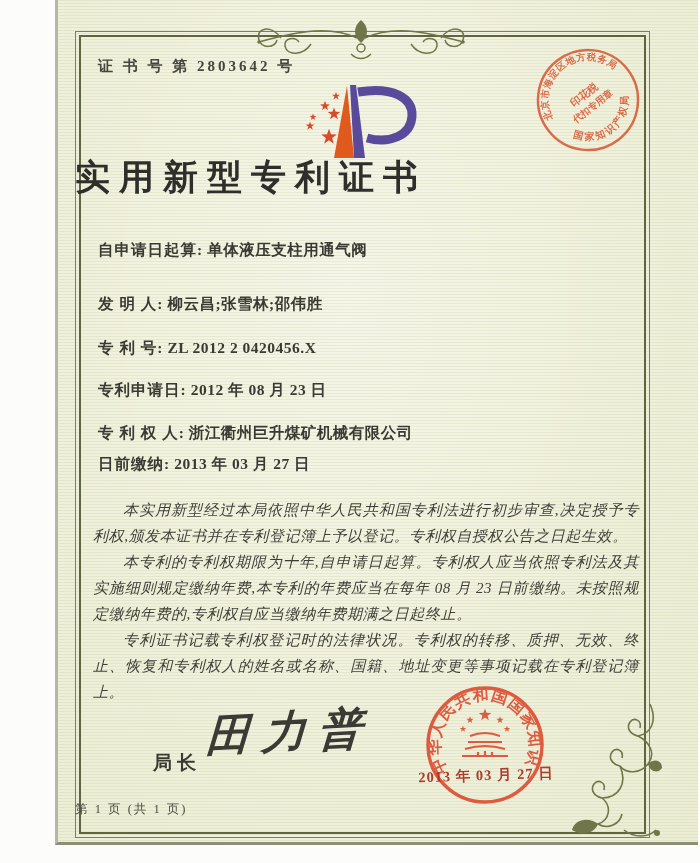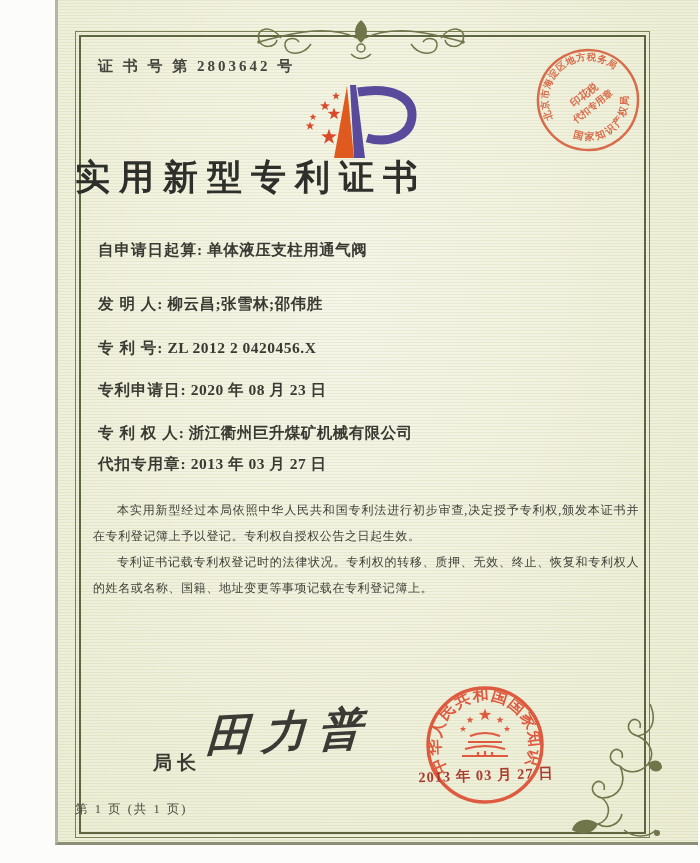--- a/index.html
+++ b/index.html
@@ -29,22 +29,23 @@
   .field-row{white-space:nowrap;}
   .field-row:nth-child(1){margin-bottom:33px;}
   .field-row:nth-child(2){margin-bottom:23px;}
   .field-row:nth-child(3){margin-bottom:21px;}
   .field-row:nth-child(4){margin-bottom:22px;}
   .field-row:nth-child(5){margin-bottom:10px;}
   .field-label{letter-spacing:1px;}
   .field-value{margin-left:4px;letter-spacing:.5px;text-align:center;}
   .body-text{
     position:absolute;left:35px;top:497px;width:546px;
-    font-size:12px;line-height:26px;color:#3f3f37;letter-spacing:.6px;
+    font-size:15px;line-height:26px;color:#3f3f37;letter-spacing:.6px;
     text-align:justify;
+    font-style:italic;
   }
   .body-text p{margin:0;text-indent:2em;}
   .director{position:absolute;left:95px;top:750px;font-size:19px;letter-spacing:5px;color:#3a3a33;font-weight:600;}
   .signature{
     position:absolute;left:148px;top:702px;width:200px;
     font-family:"DejaVu Sans", sans-serif;
     font-size:44px;font-weight:bold;font-style:italic;
     color:#3b3a35;letter-spacing:12px;
     transform:rotate(-3deg) skewX(-6deg);
   }
@@ -126,32 +127,33 @@
     <div class="field-row">
       <span class="field-label">自申请日起算:</span><span class="field-value">单体液压支柱用通气阀</span>
     </div>
     <div class="field-row">
       <span class="field-label">发  明  人:</span><span class="field-value">柳云昌;张雪林;邵伟胜</span>
     </div>
     <div class="field-row">
       <span class="field-label">专  利  号:</span><span class="field-value">ZL 2012 2 0420456.X</span>
     </div>
     <div class="field-row">
-      <span class="field-label">专利申请日:</span><span class="field-value">2020 年 08 月 23 日</span>
+      <span class="field-label">专利申请日:</span><span class="field-value">2012 年 08 月 23 日</span>
     </div>
     <div class="field-row">
       <span class="field-label">专 利 权 人:</span><span class="field-value">浙江衢州巨升煤矿机械有限公司</span>
     </div>
     <div class="field-row">
-      <span class="field-label">代扣专用章:</span><span class="field-value">2013 年 03 月 27 日</span>
+      <span class="field-label">日前缴纳:</span><span class="field-value">2013 年 03 月 27 日</span>
     </div>
   </div>
 
   <div class="body-text">
     <p>本实用新型经过本局依照中华人民共和国专利法进行初步审查,决定授予专利权,颁发本证书并在专利登记簿上予以登记。专利权自授权公告之日起生效。</p>
+    <p>本专利的专利权期限为十年,自申请日起算。专利权人应当依照专利法及其实施细则规定缴纳年费,本专利的年费应当在每年 08 月 23 日前缴纳。未按照规定缴纳年费的,专利权自应当缴纳年费期满之日起终止。</p>
     <p>专利证书记载专利权登记时的法律状况。专利权的转移、质押、无效、终止、恢复和专利权人的姓名或名称、国籍、地址变更等事项记载在专利登记簿上。</p>
   </div>
 
   <div class="director">局长</div>
   <div class="signature">田力普</div>
 
   <svg class="seal-tax" viewBox="0 0 112 112">
     <defs>
       <path id="taxArcTop" d="M16.6,49.1 A40,40 0 0 1 95.4,49.1" fill="none"></path>
       <path id="taxArcBottom" d="M21.4,76 A40,40 0 0 0 90.6,76" fill="none"></path>

